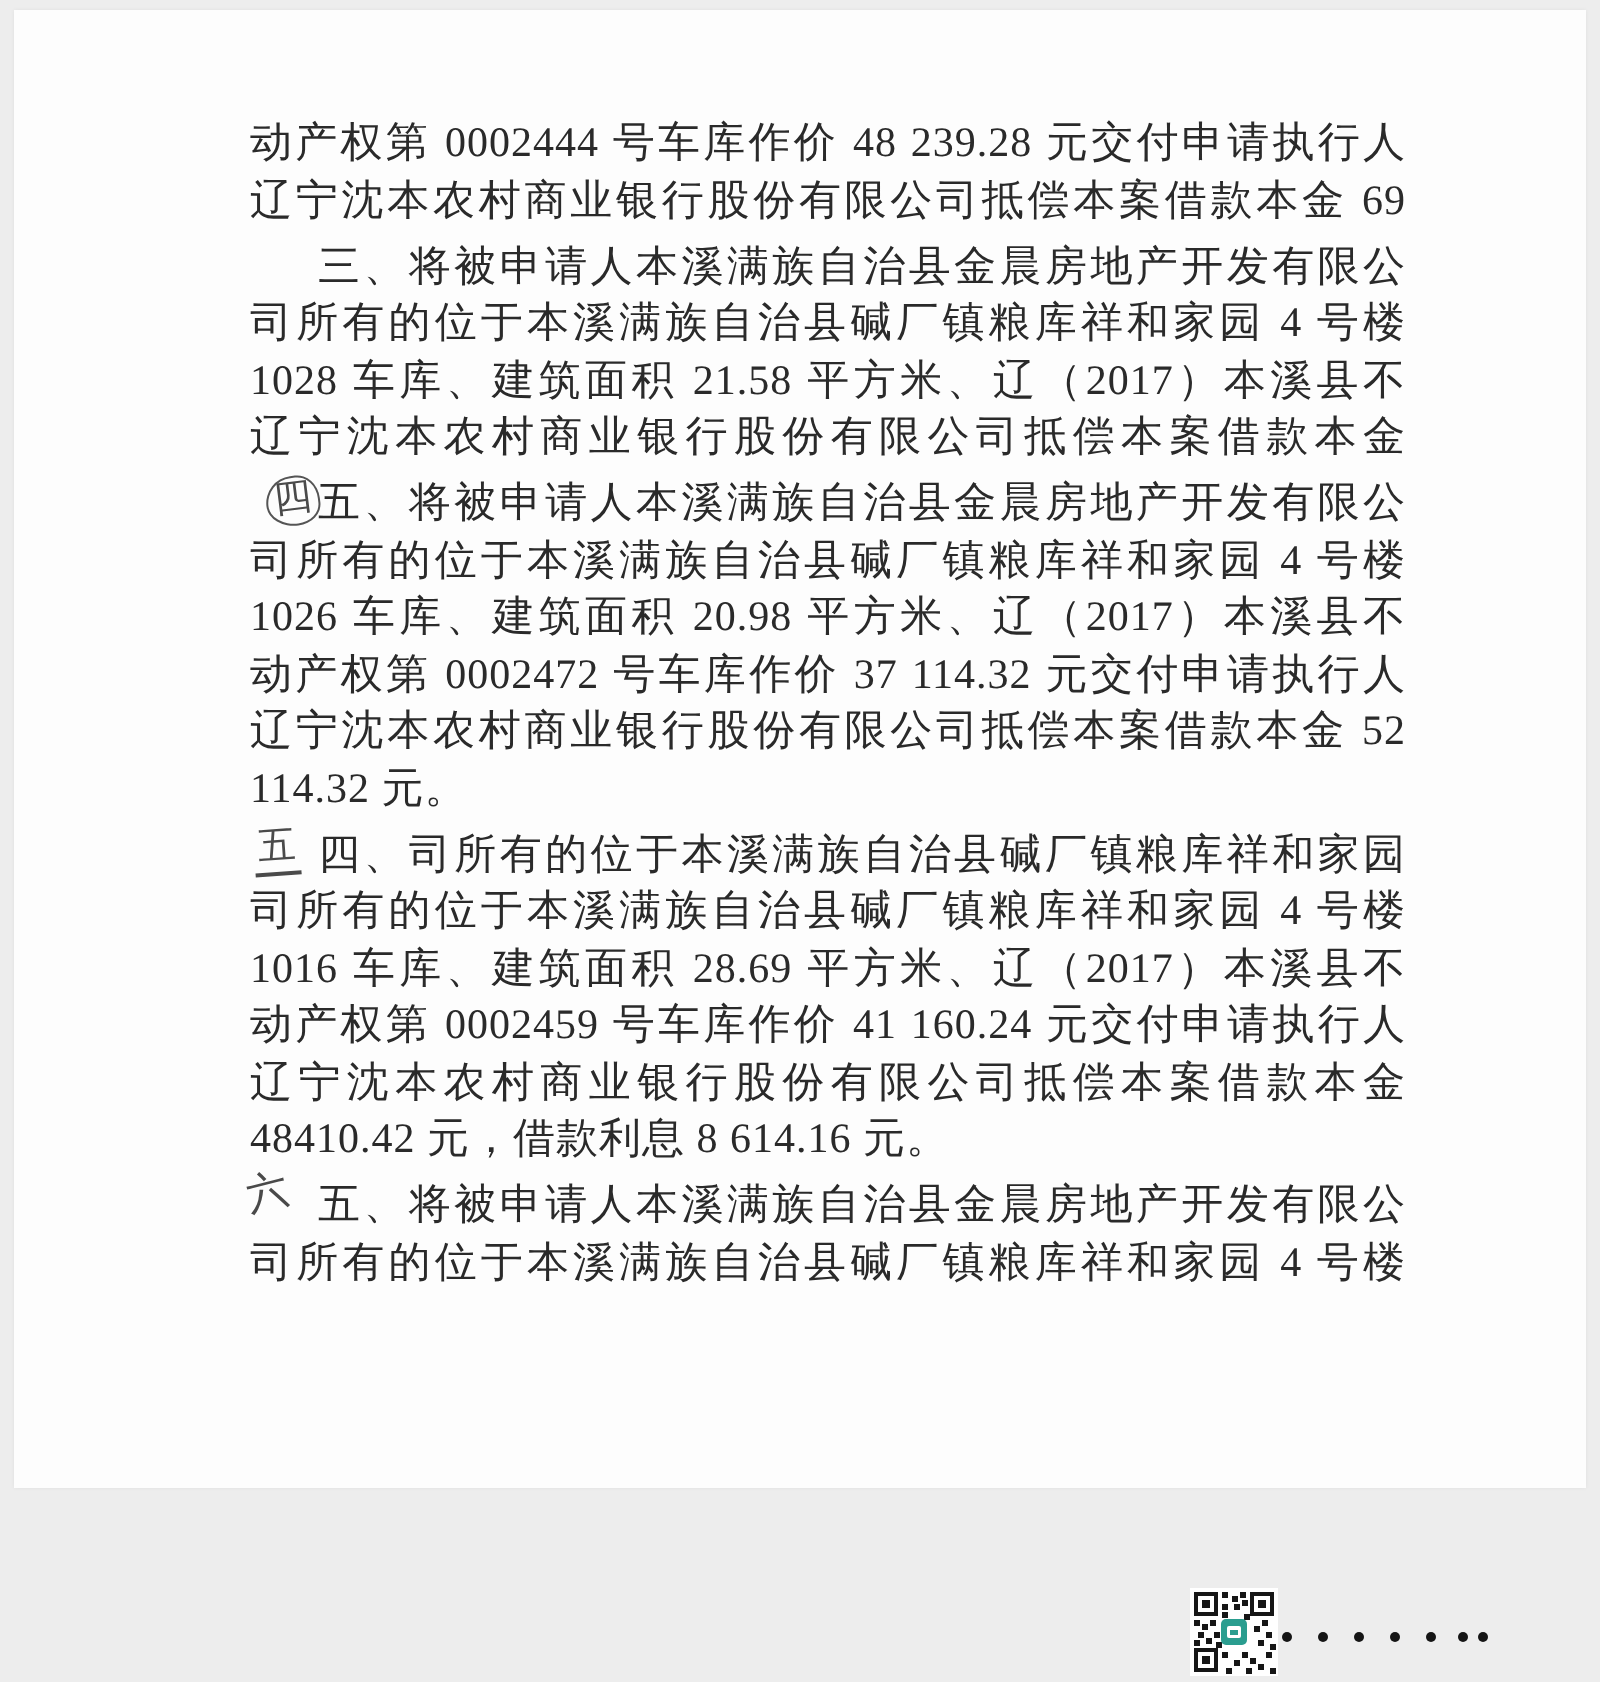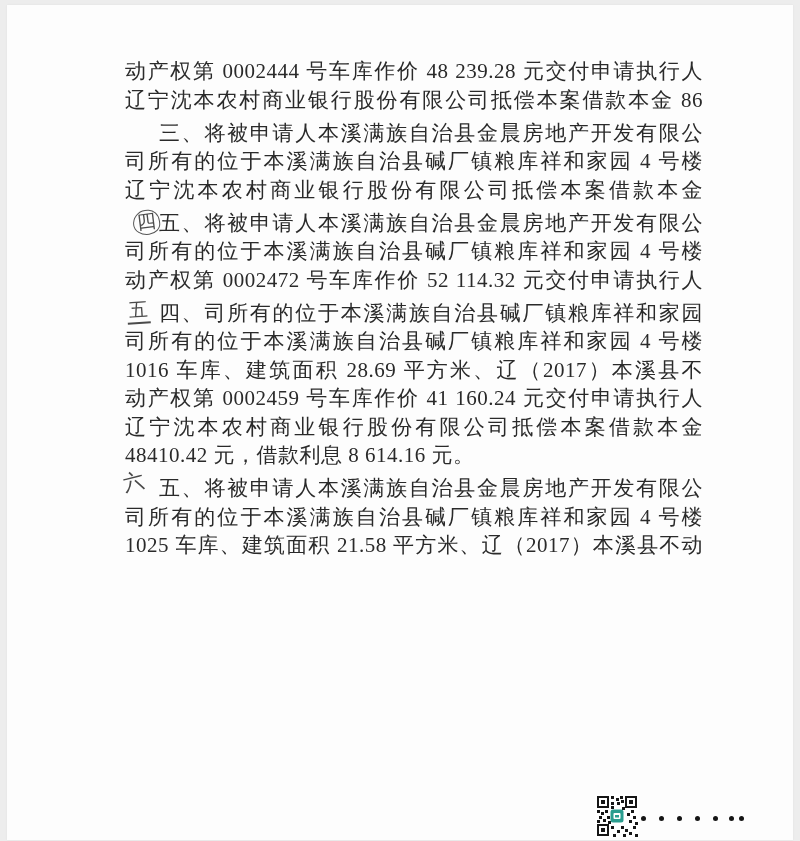--- a/index.html
+++ b/index.html
@@ -6,21 +6,21 @@
   body {
     width: 800px; height: 841px;
     background: #ededed;
     position: relative;
     overflow: hidden;
     font-family: "Liberation Serif", "DejaVu Serif", serif;
   }
   .paper {
     position: absolute;
     left: 7px; top: 5px;
-    width: 786px; height: 835px;
+    width: 786px; height: 739px;
     background: #fdfdfd;
     box-shadow: 0 0 2px rgba(0,0,0,0.06);
   }
   .text-block {
     position: absolute;
     left: 118px; top: 52px;
     width: 578px;
     font-size: 21px;
     line-height: 28.5px;
     color: #2a2a2a;
@@ -83,51 +83,54 @@
 </style>
 </head>
 <body>
 
 <div class="paper">
 
   <div class="text-block">
 
     <div class="para">
       <div class="line">动产权第 0002444 号车库作价 48 239.28 元交付申请执行人</div>
-      <div class="line">辽宁沈本农村商业银行股份有限公司抵偿本案借款本金 86</div>
+      <div class="line">辽宁沈本农村商业银行股份有限公司抵偿本案借款本金 69</div>
     </div>
 
     <div class="para">
       <div class="line fl">三、将被申请人本溪满族自治县金晨房地产开发有限公</div>
       <div class="line">司所有的位于本溪满族自治县碱厂镇粮库祥和家园 4 号楼</div>
+      <div class="line">1028 车库、建筑面积 21.58 平方米、辽（2017）本溪县不</div>
       <div class="line">辽宁沈本农村商业银行股份有限公司抵偿本案借款本金</div>
     </div>
 
     <div class="para">
       <span class="hand-mark mark-oval">四</span>
       <div class="line fl">五、将被申请人本溪满族自治县金晨房地产开发有限公</div>
       <div class="line">司所有的位于本溪满族自治县碱厂镇粮库祥和家园 4 号楼</div>
-      <div class="line">动产权第 0002472 号车库作价 52 114.32 元交付申请执行人</div>
+      <div class="line">1026 车库、建筑面积 20.98 平方米、辽（2017）本溪县不</div>
+      <div class="line">动产权第 0002472 号车库作价 37 114.32 元交付申请执行人</div>
+      <div class="line">辽宁沈本农村商业银行股份有限公司抵偿本案借款本金 52</div>
+      <div class="line last">114.32 元。</div>
     </div>
 
     <div class="para">
       <span class="hand-mark mark-underline">五</span>
       <div class="line fl">四、司所有的位于本溪满族自治县碱厂镇粮库祥和家园</div>
       <div class="line">司所有的位于本溪满族自治县碱厂镇粮库祥和家园 4 号楼</div>
       <div class="line">1016 车库、建筑面积 28.69 平方米、辽（2017）本溪县不</div>
       <div class="line">动产权第 0002459 号车库作价 41 160.24 元交付申请执行人</div>
       <div class="line">辽宁沈本农村商业银行股份有限公司抵偿本案借款本金</div>
       <div class="line last">48410.42 元，借款利息 8 614.16 元。</div>
     </div>
 
     <div class="para">
       <span class="hand-mark mark-plain">六</span>
       <div class="line fl">五、将被申请人本溪满族自治县金晨房地产开发有限公</div>
       <div class="line">司所有的位于本溪满族自治县碱厂镇粮库祥和家园 4 号楼</div>
-      <div class="line">1025 车库、建筑面积 21.58 平方米、辽（2017）本溪县不动</div>
     </div>
 
   </div>
 
   <div class="footer">
     <svg class="qr" viewBox="0 0 44 44" xmlns="http://www.w3.org/2000/svg">
       <rect x="0" y="0" width="44" height="44" fill="#ffffff"></rect>
 
       <g fill="#161616">
         <rect x="2" y="2" width="12" height="12"></rect>

